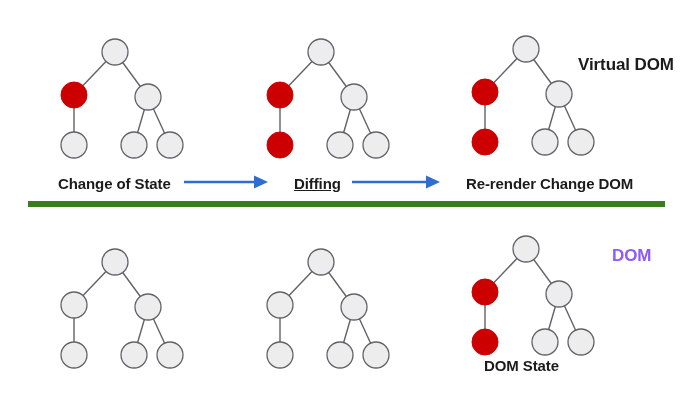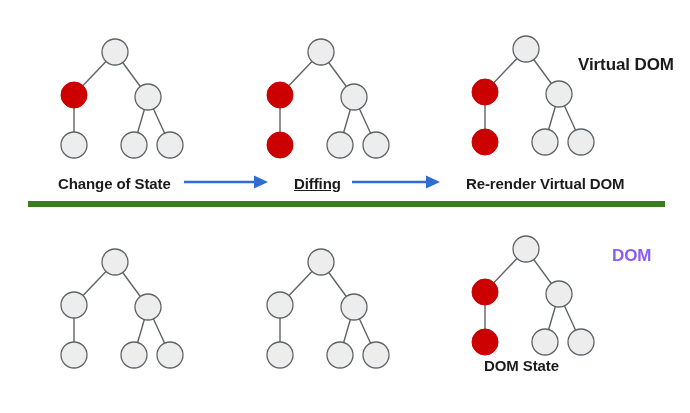--- a/index.html
+++ b/index.html
@@ -130,17 +130,17 @@
       <line x1="0" y1="12" x2="72" y2="12" stroke="#2f6dd0" stroke-width="2.6"></line>
       <polygon points="70,5.5 84,12 70,18.5" fill="#2f6dd0"></polygon>
     </svg>
     <svg class="arrow-svg" width="100" height="24" style="left: 352px; top: 170px;">
       <line x1="0" y1="12" x2="76" y2="12" stroke="#2f6dd0" stroke-width="2.6"></line>
       <polygon points="74,5.5 88,12 74,18.5" fill="#2f6dd0"></polygon>
     </svg>
     <div class="divider" style="left: 28px; top: 201px; width: 637px; height: 6px; background: rgb(58, 125, 31);"></div>
     <div class="label" style="left: 58px; top: 176px; color: rgb(27, 27, 27);">Change of State</div>
     <div class="label" style="left: 294px; top: 176px; color: rgb(27, 27, 27); text-decoration: underline;">Diffing</div>
-    <div class="label" style="left: 466px; top: 176px; color: rgb(27, 27, 27);">Re-render Virtual DOM</div>
+    <div class="label" style="left: 466px; top: 176px; color: rgb(27, 27, 27);">Re-render Change DOM</div>
     <div class="label" style="left: 484px; top: 358px; color: rgb(27, 27, 27);">DOM State</div>
     <div class="label section" style="left: 578px; top: 40px; color: rgb(27, 27, 27);">Virtual DOM</div>
     <div class="label section" style="left: 612px; top: 231px; color: #8b5cf6;">DOM</div>
   </div>
 
 </body></html>

